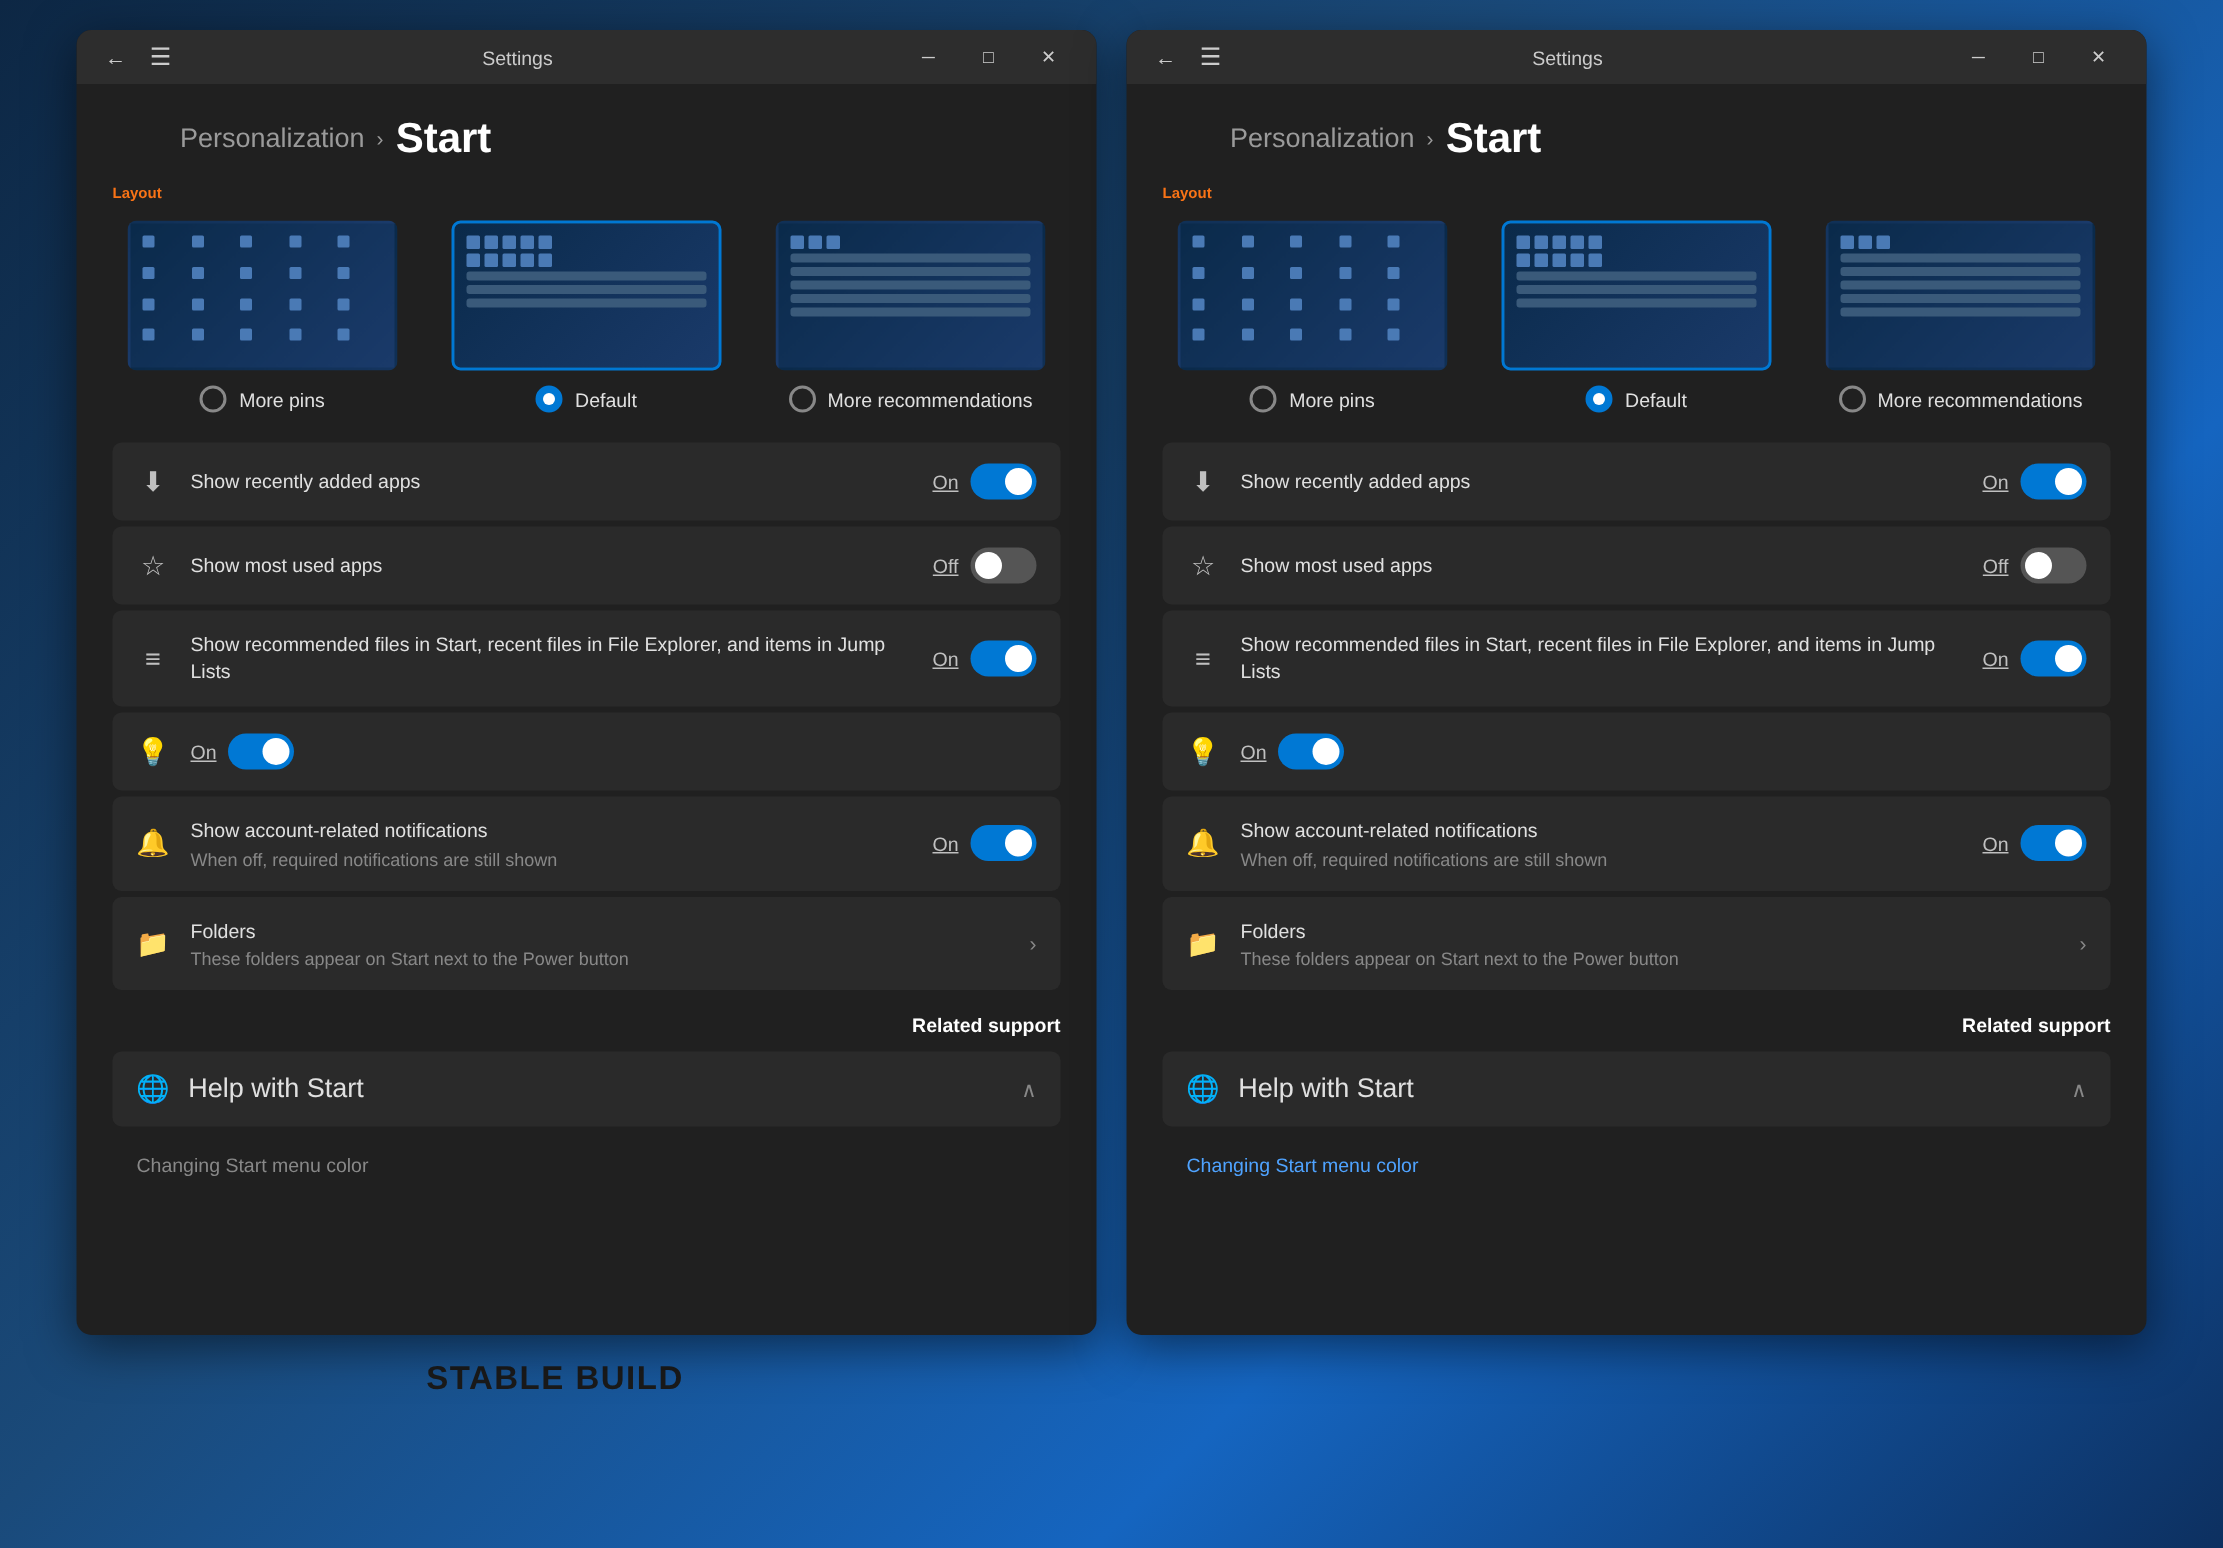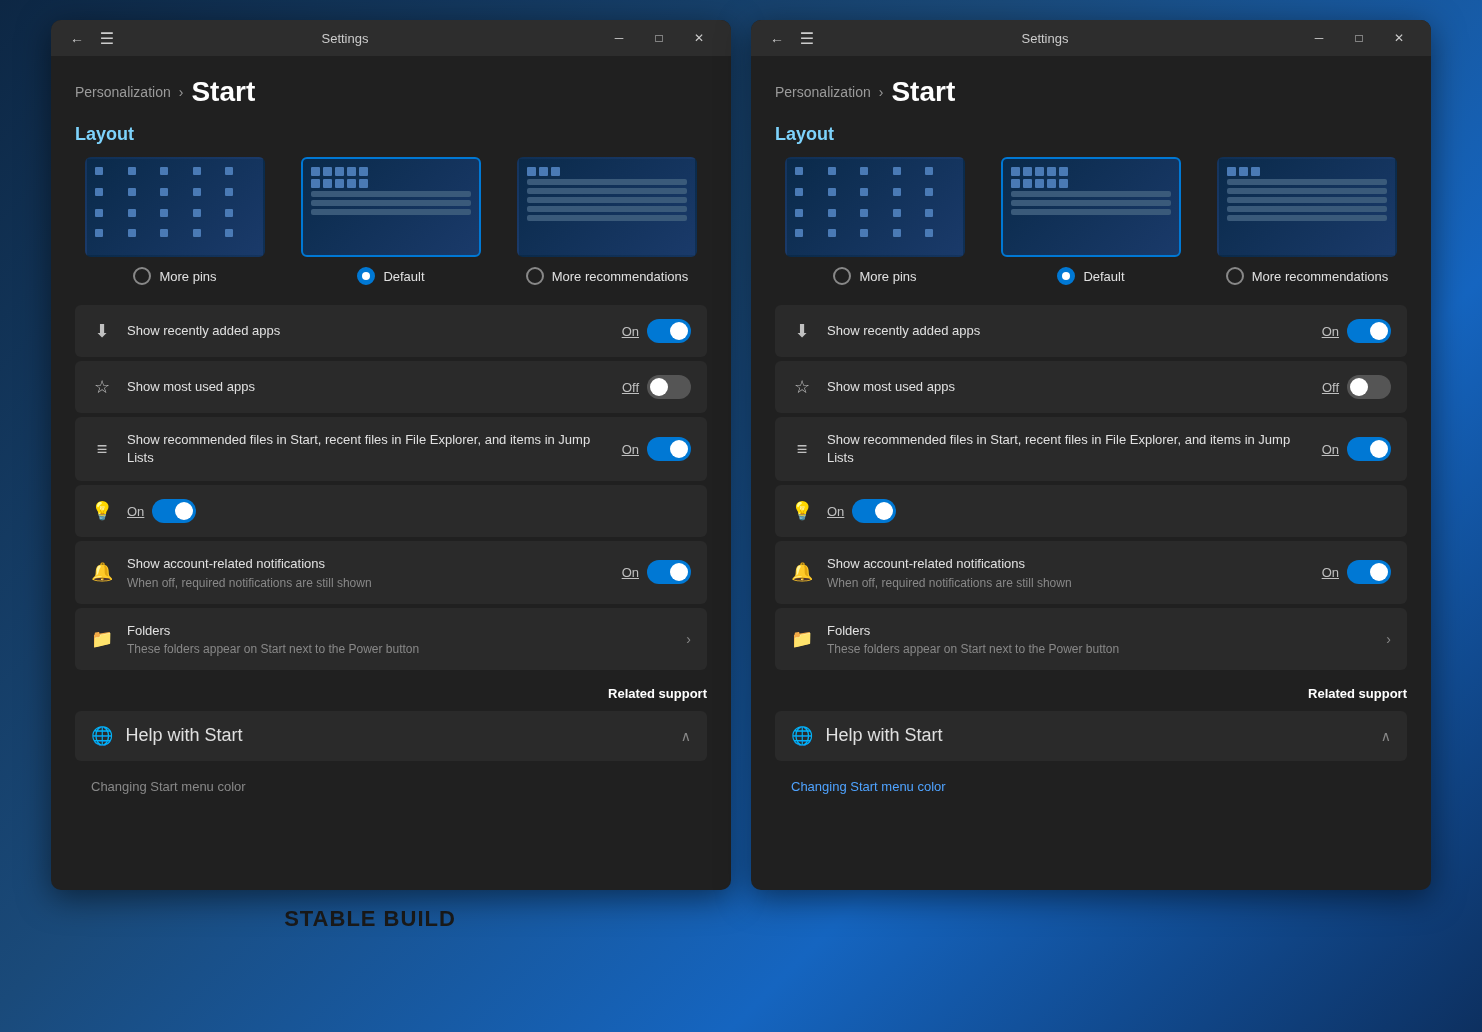--- a/index.html
+++ b/index.html
@@ -75,26 +75,26 @@
     .content {
       padding: 20px 24px;
       overflow-y: auto;
       flex: 1;
     }
     .breadcrumb {
       display: flex; align-items: center; gap: 8px;
       margin-bottom: 16px;
     }
     .breadcrumb-parent {
-      color: #9a9a9a; font-size: 14px; cursor: pointer;
+      color: #9a9a9a; font-size: 18px; cursor: pointer; margin-left: 45px;
     }
     .breadcrumb-sep { color: #9a9a9a; font-size: 14px; }
     .breadcrumb-current { color: #ffffff; font-size: 28px; font-weight: 700; }
     .section-title {
-      color: #7dd3fc; font-size: 18px; font-weight: 600; margin-bottom: 12px;
+      color: #f97316; font-size: 10px; font-weight: 600; margin-bottom: 12px;
     }
     .layout-section {
       margin-bottom: 20px;
     }
     .layout-options {
       display: flex; gap: 16px; margin-bottom: 16px; justify-content: flex-end;
     }
     .layout-option {
       display: flex; flex-direction: column; align-items: center; gap: 10px;
       flex: 1;

